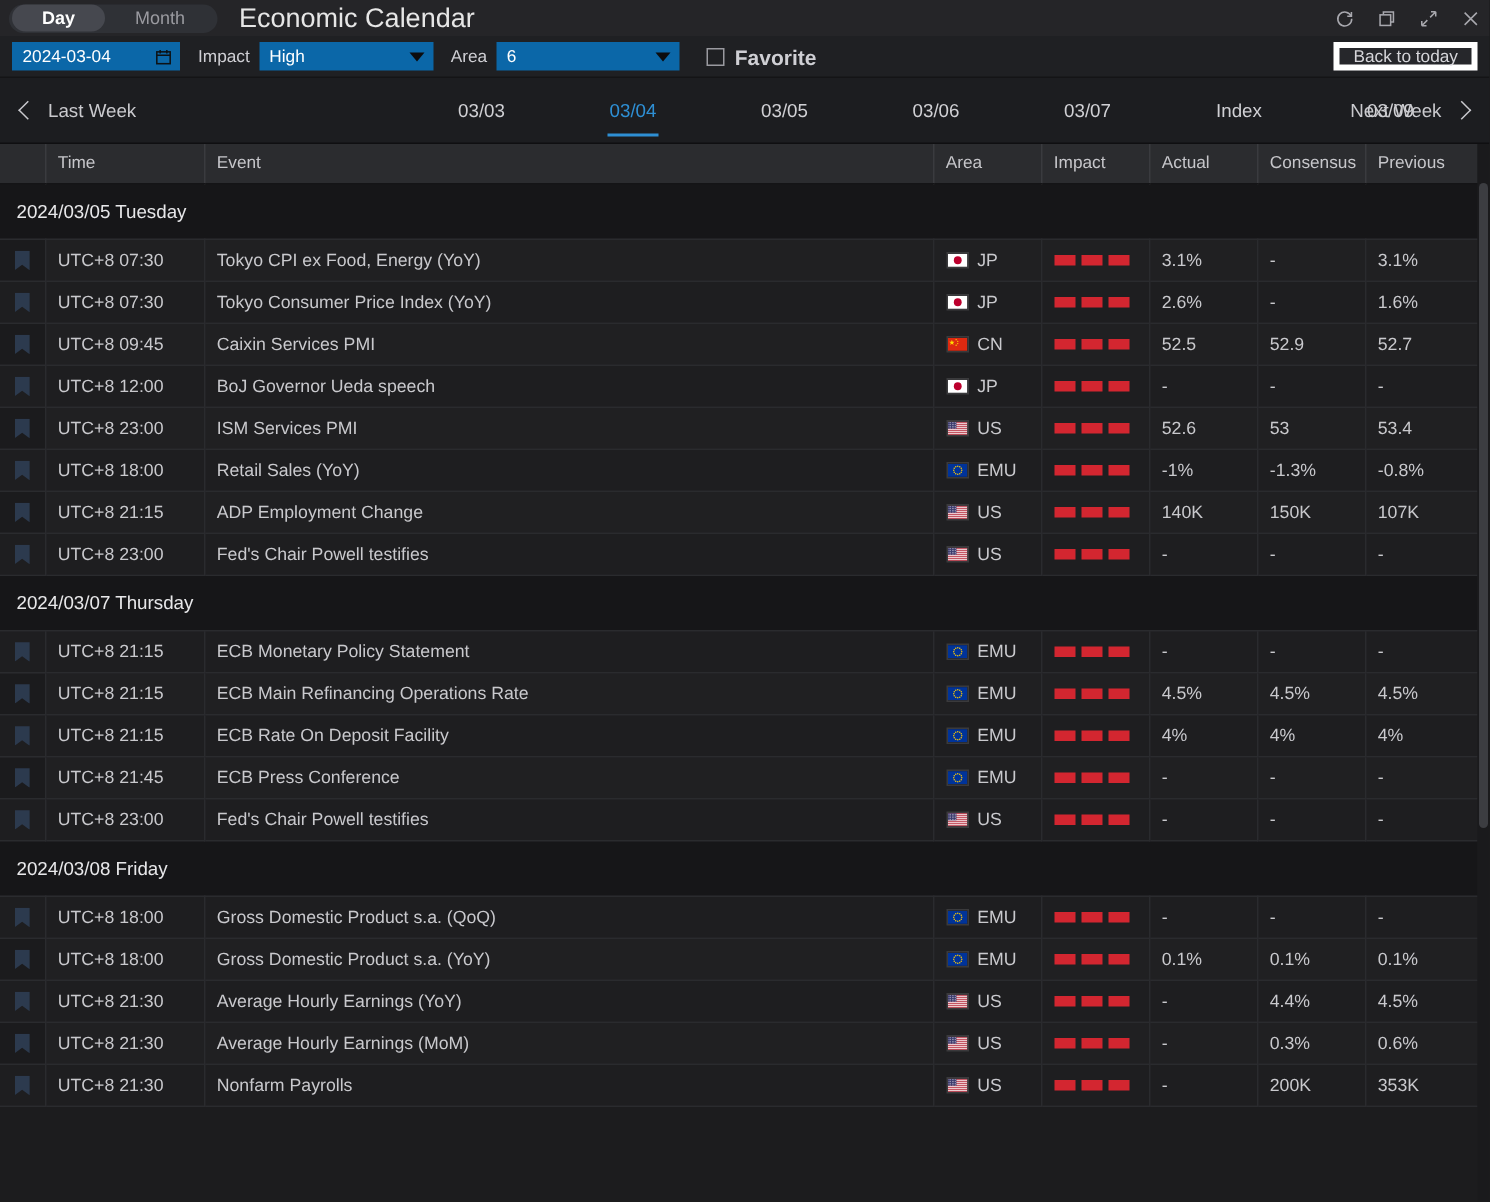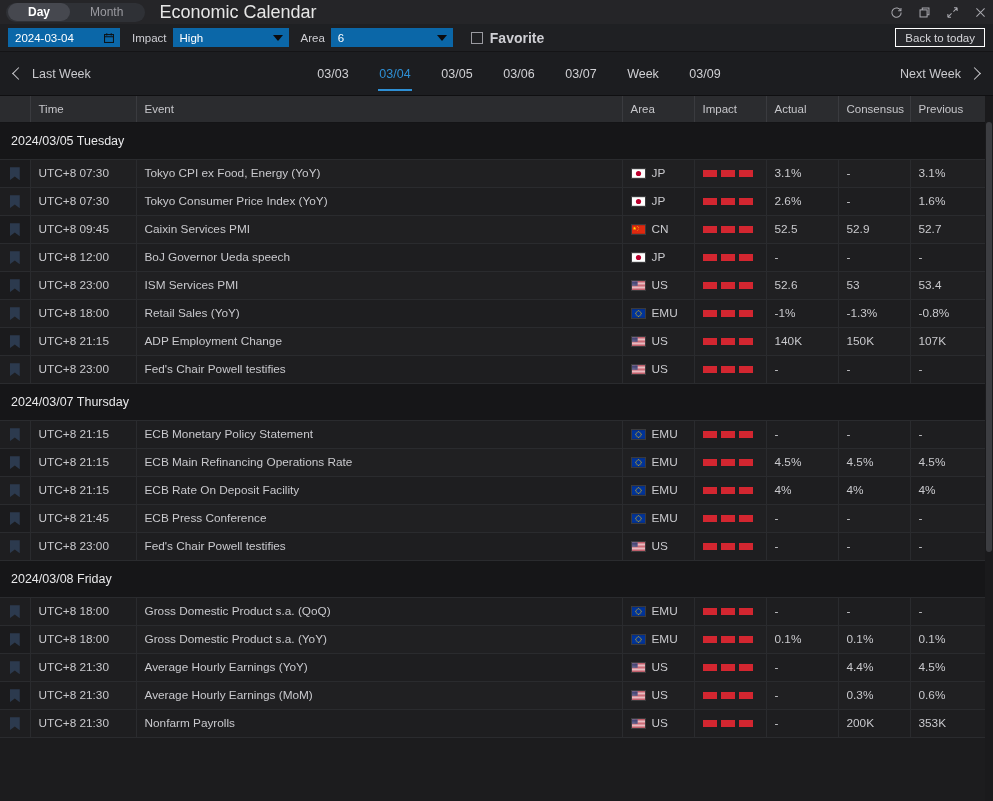--- a/index.html
+++ b/index.html
@@ -115,21 +115,21 @@
     width: 12px; height: 12px;
     border: 1px solid #9a9aa0;
     background: transparent;
     margin-right: 7px;
   }
   .fav-label { font-size: 14px; color: #cfcfd4; font-weight: bold; }
   .back-today {
     position: absolute;
     right: 8px;
     height: 19px;
-    border: 1px solid #ffffff;
+    border: 4px solid #ffffff;
     background: #26272b;
     color: #d6d6da;
     font-size: 11.5px;
     display: flex; align-items: center;
     padding: 0 9px;
     cursor: pointer;
     white-space: nowrap;
   }
 
   
@@ -153,24 +153,25 @@
   .wk-side.right { position: absolute; right: 14px; }
   .chev {
     width: 9px; height: 9px;
     border-top: 1.6px solid #cacace;
     border-right: 1.6px solid #cacace;
   }
   .chev.l { transform: rotate(-135deg); }
   .chev.r { transform: rotate(45deg); }
   .day-tabs {
     position: absolute;
-    left: 302px;
+    left: 290px;
     display: flex;
     align-items: center;
     height: 44px;
+    gap: 39px;
   }
   .day-tab {
     font-size: 12.5px;
     color: #d0d0d4;
     width: 62px;
     text-align: center;
     height: 44px;
     line-height: 44px;
     position: relative;
     cursor: pointer;
@@ -356,21 +357,21 @@
     <span class="chev l"></span>
     <span>Last Week</span>
   </div>
 
   <div class="day-tabs" id="day-tabs">
       <div class="day-tab">03/03</div>
       <div class="day-tab active">03/04</div>
       <div class="day-tab">03/05</div>
       <div class="day-tab">03/06</div>
       <div class="day-tab">03/07</div>
-      <div class="day-tab">Week</div>
+      <div class="day-tab">Index</div>
       <div class="day-tab">03/09</div>
     </div>
 
   <div class="wk-side right">
     <span>Next Week</span>
     <span class="chev r"></span>
   </div>
 </div>
 
 <div class="table-wrap">

